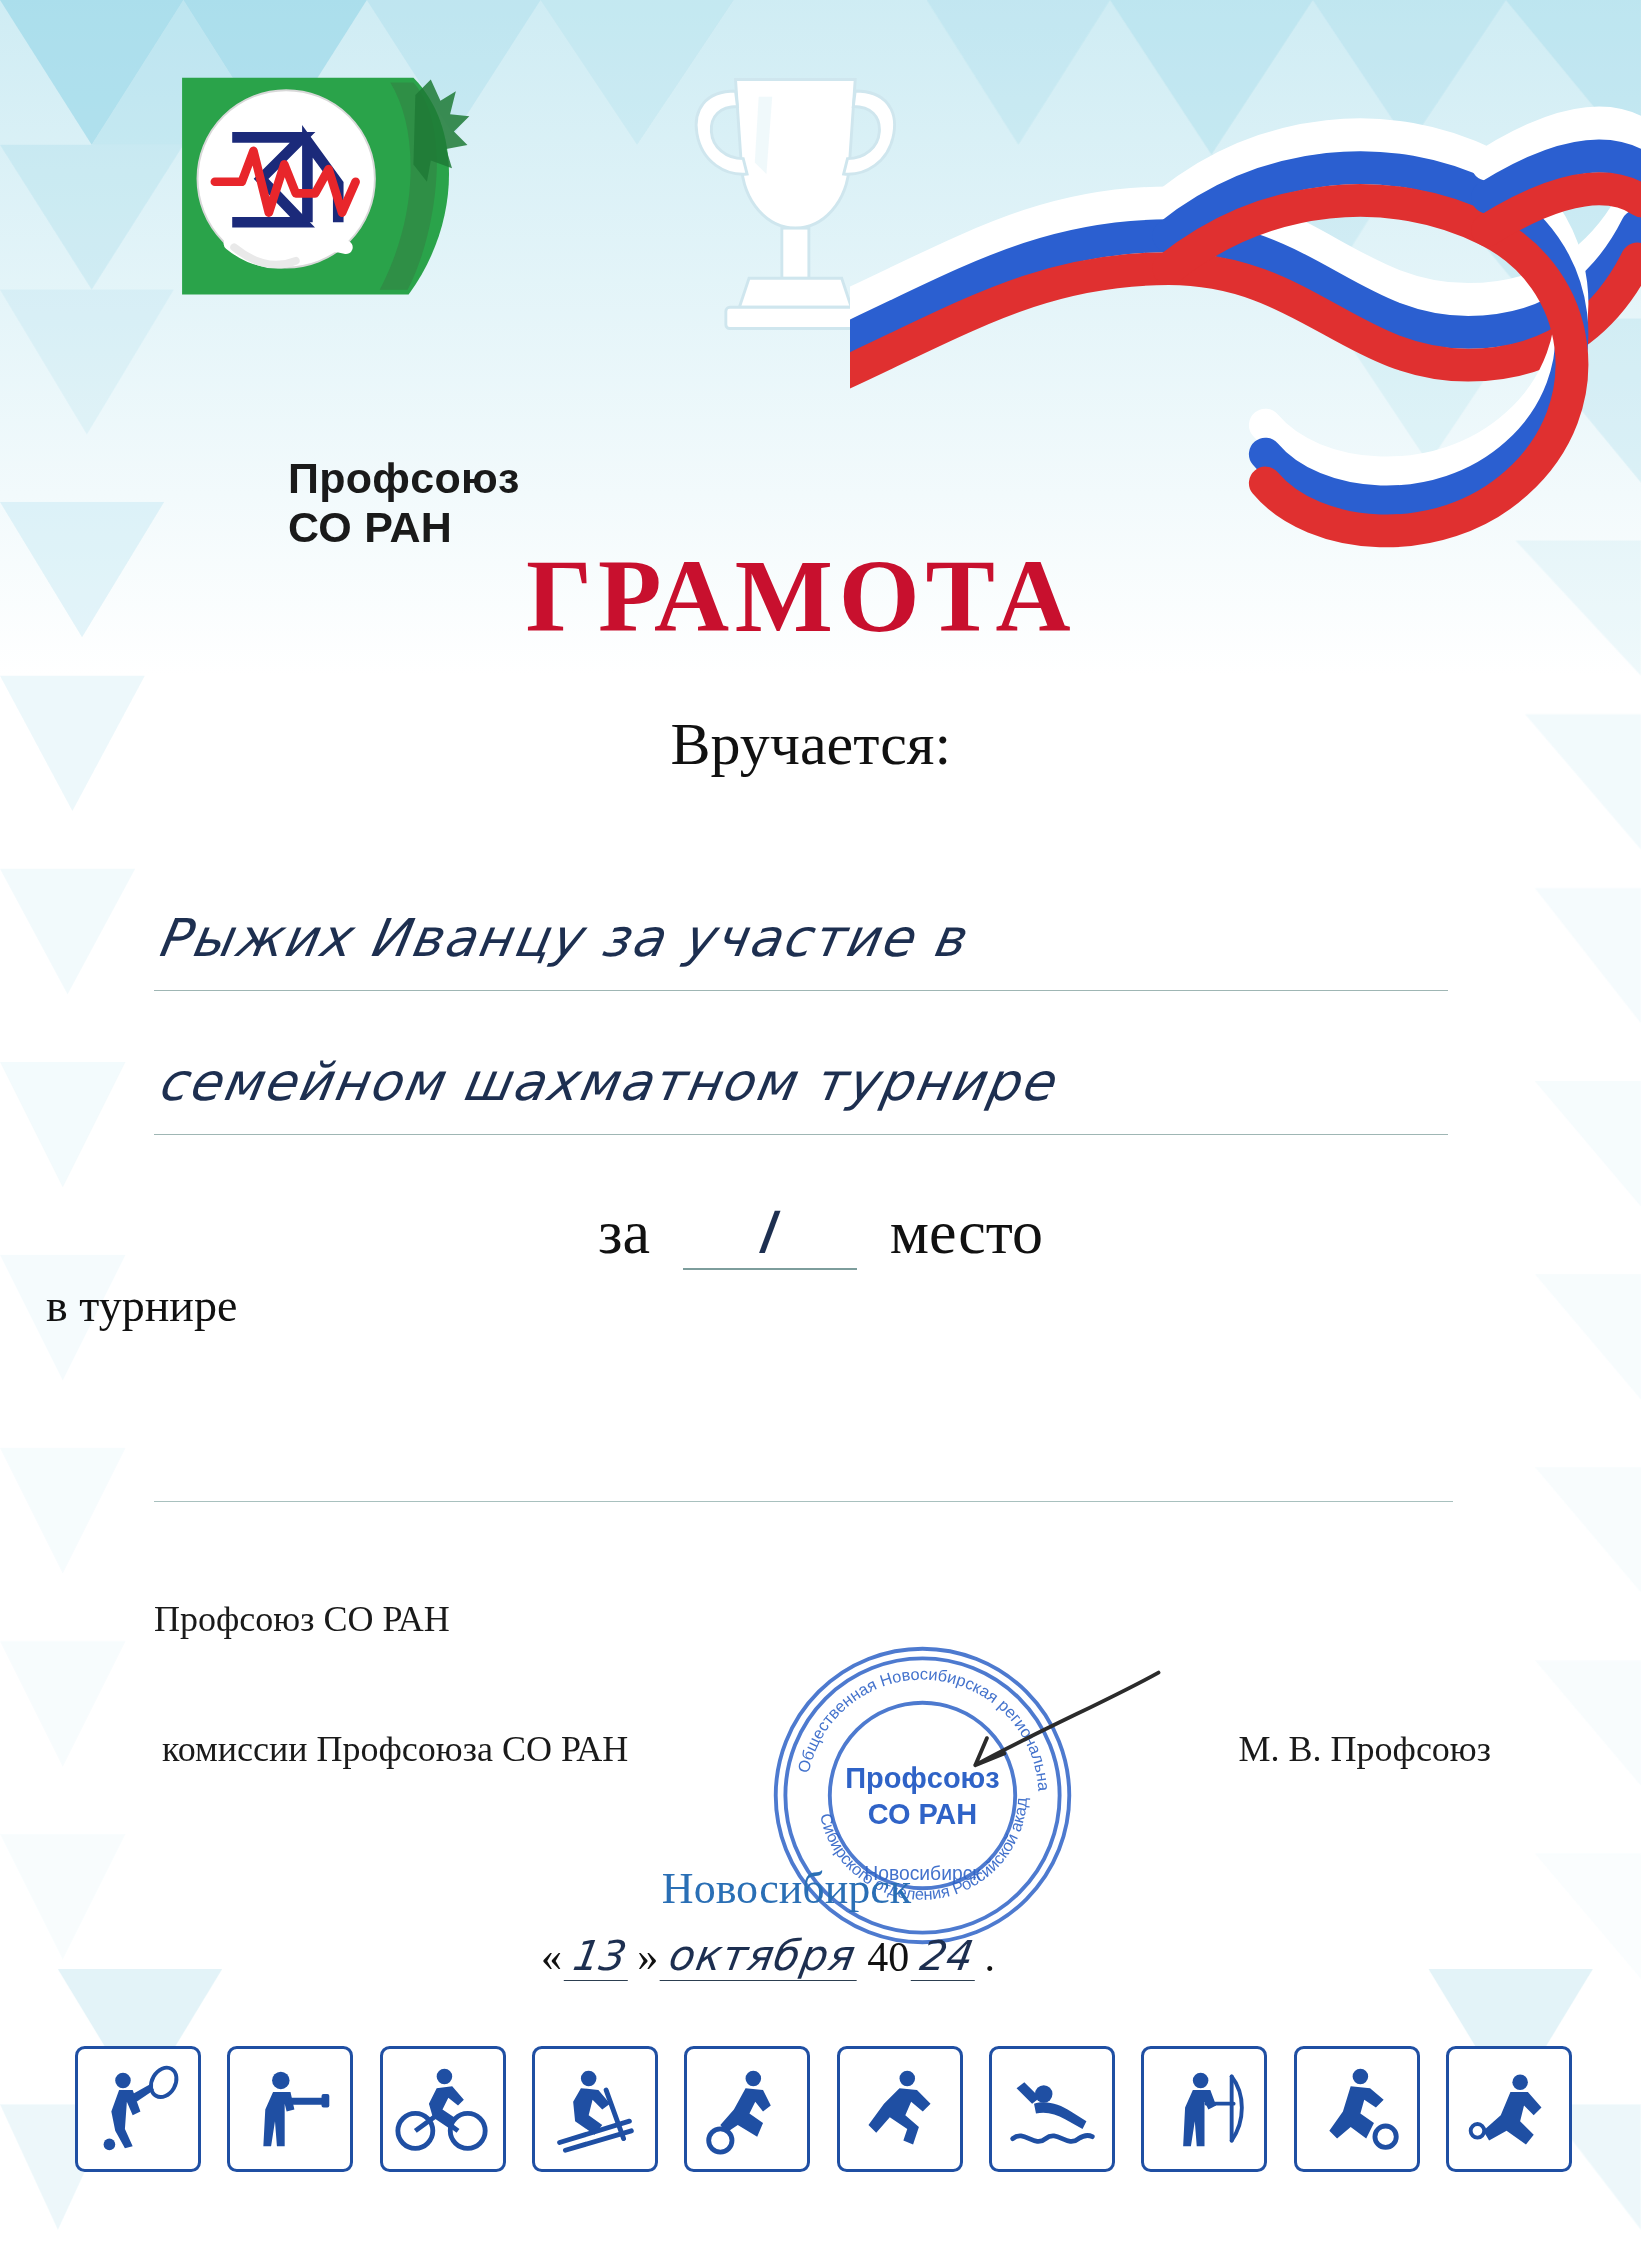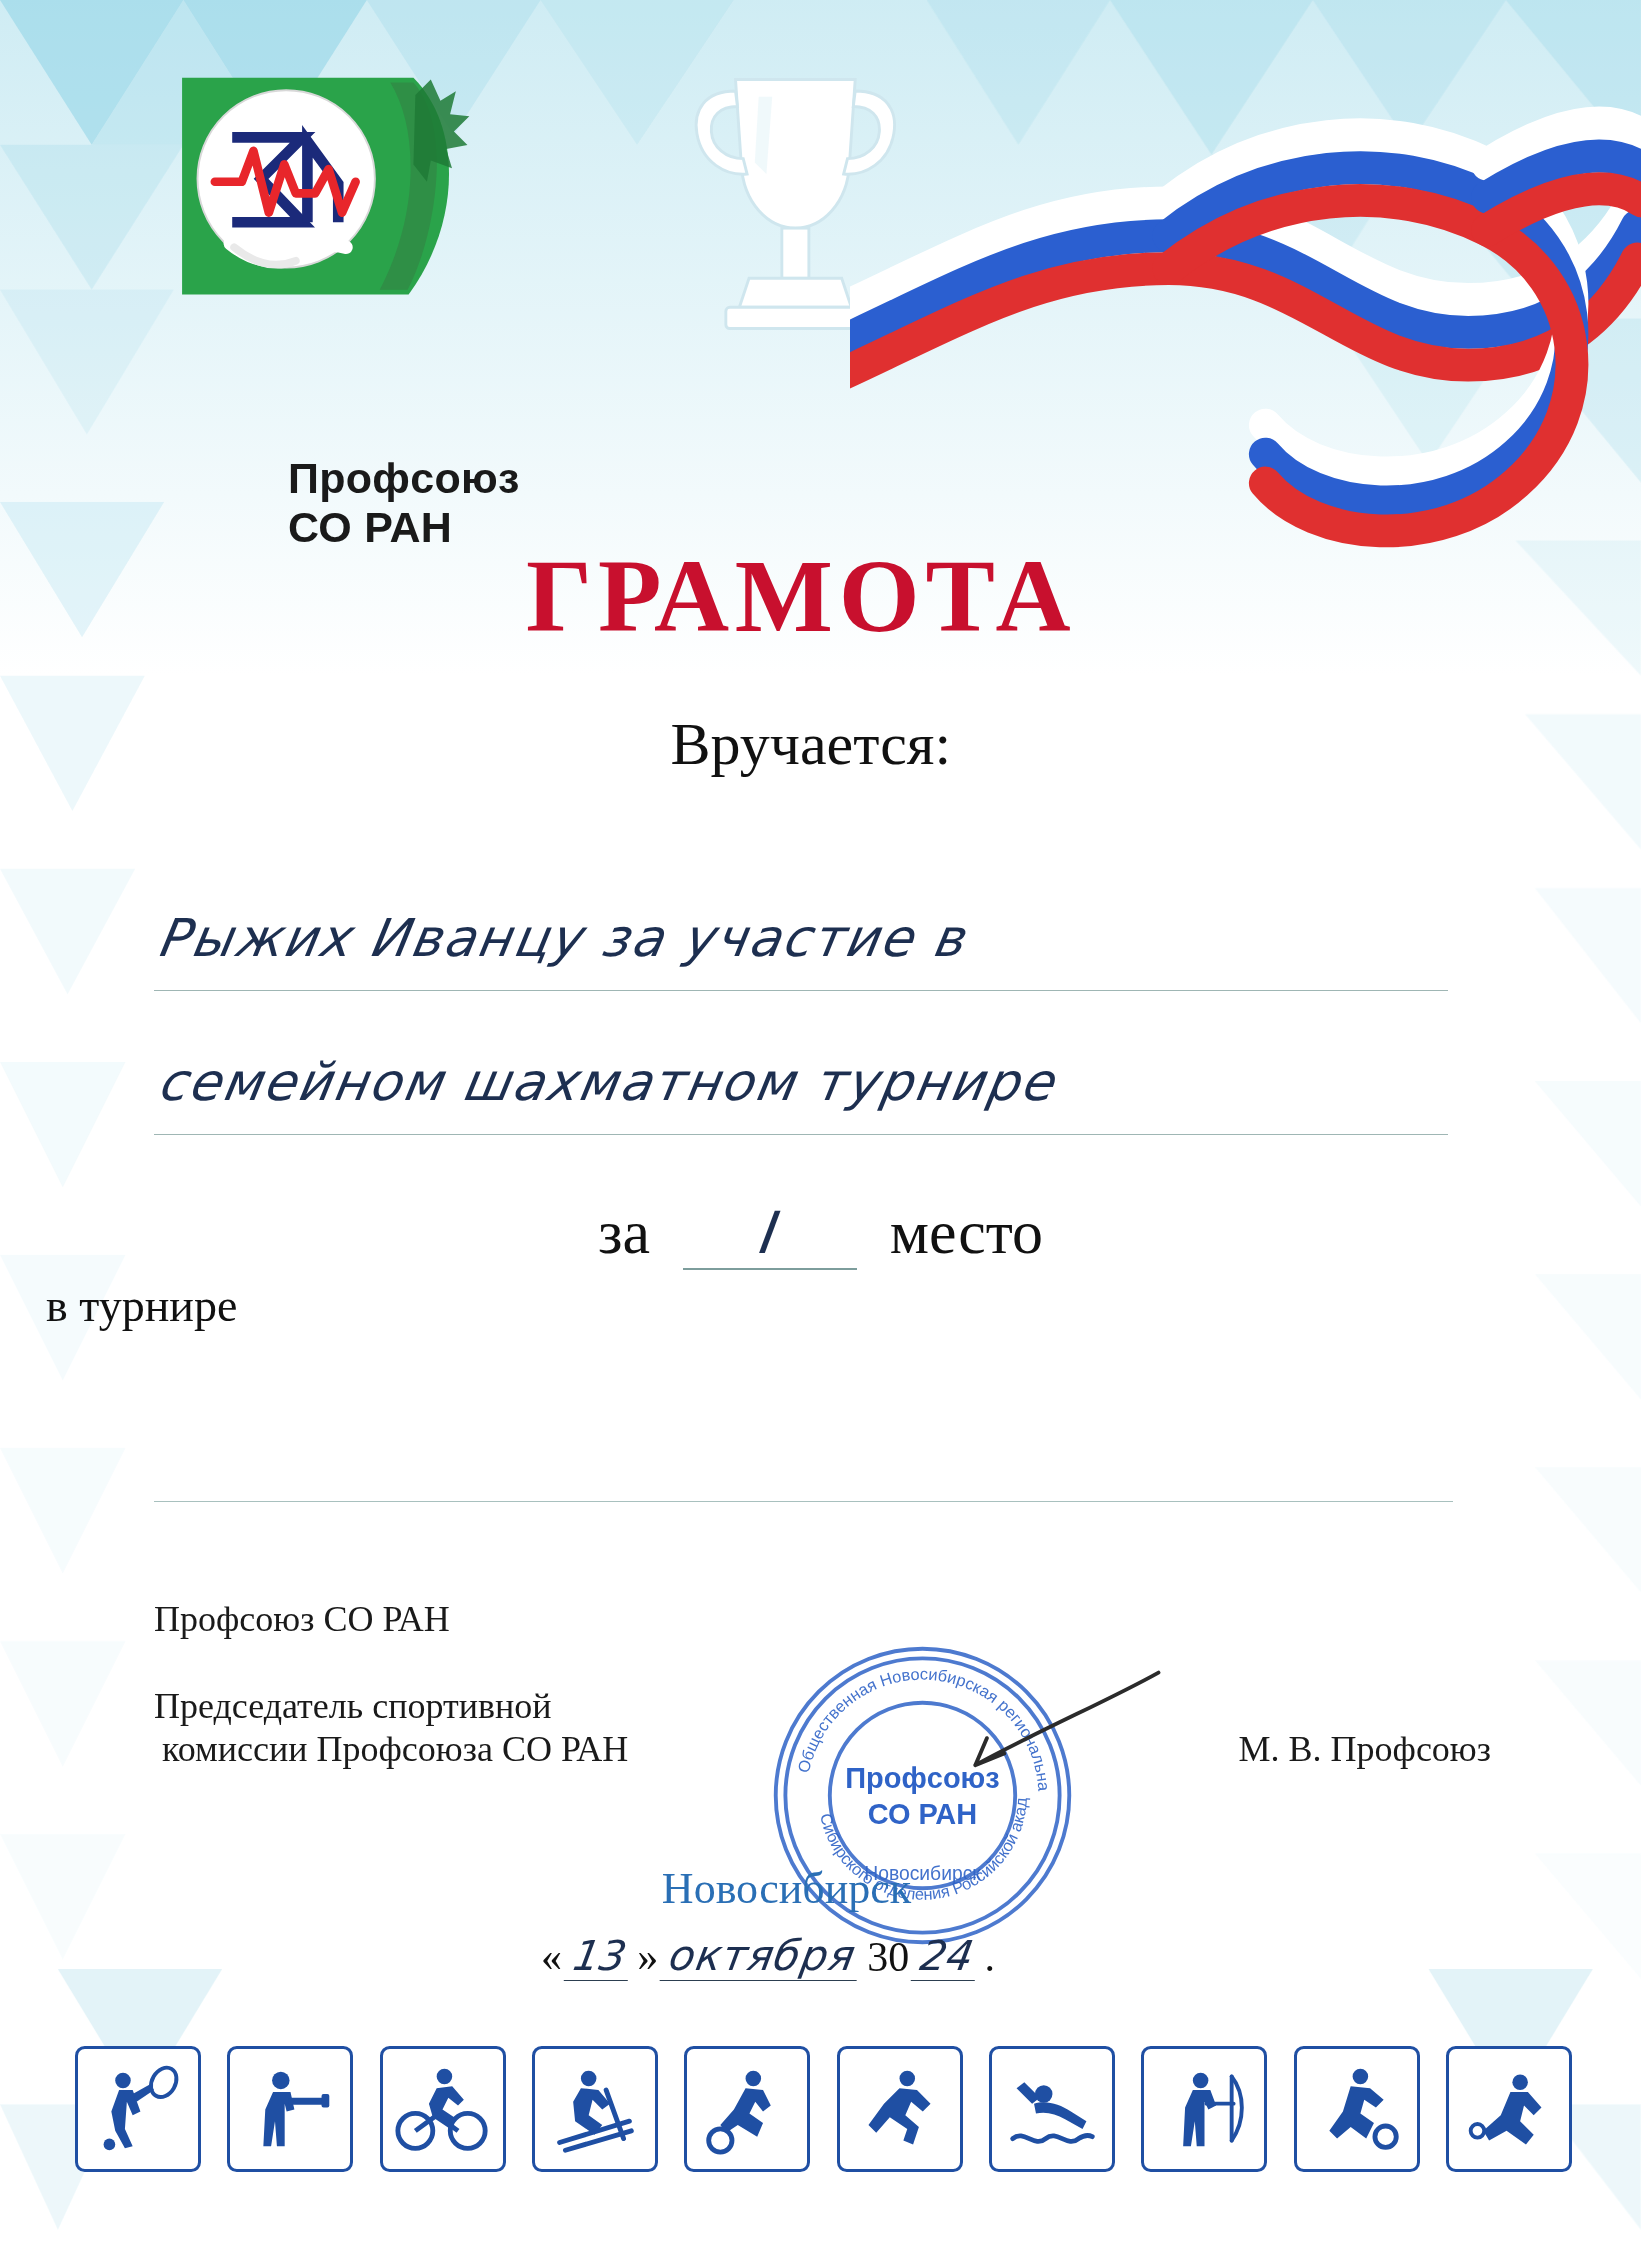--- a/index.html
+++ b/index.html
@@ -405,21 +405,20 @@
     <span class="place-slot">
       <span class="place-value">I</span>
     </span>
     <span>место</span>
   </div>
   <div class="tournament-row">в турнире</div>
 
   <div class="divider"></div>
 
   <div class="org-name">Профсоюз СО РАН</div>
-  <div class="role-line1">Председатель спортивной</div>
   <div class="role-line2">комиссии Профсоюза СО РАН</div>
   <div class="signer-name">М. В. Профсоюз</div>
 
   <div class="stamp-wrap">
     <svg viewBox="0 0 320 320" width="309" height="309">
       <defs>
         <path id="arcTop" d="M40,160 A120,120 0 0 1 280,160"></path>
         <path id="arcBottom" d="M52,160 A108,108 0 0 0 268,160"></path>
       </defs>
       <g fill="none" stroke="#2f63c7" stroke-width="4" opacity="0.85">
@@ -443,21 +442,21 @@
     <path d="M300,12 C250,40 180,70 110,108 M110,108 L140,96 M110,108 L122,80" stroke="#2b2b2b" stroke-width="4" fill="none" stroke-linecap="round"></path>
   </svg>
 
   <div class="city">Новосибирск</div>
 
   <div class="date-row">
     <span>«</span>
     <span class="date-hw">13</span>
     <span>»</span>
     <span class="date-hw month">октября</span>
-    <span>30</span>
+    <span>40</span>
     <span class="date-hw">24</span>
     <span>.</span>
   </div>
 
   <div class="icons-strip">
 
     <div class="sport-icon">
       <svg viewBox="0 0 100 100" width="97" height="97" fill="#1f4fa3">
         <circle cx="34" cy="20" r="8"></circle>
         <path d="M30,30 L44,30 L52,52 L44,56 L38,42 L36,70 L44,88 L36,90 L26,72 L22,52 Z"></path>

